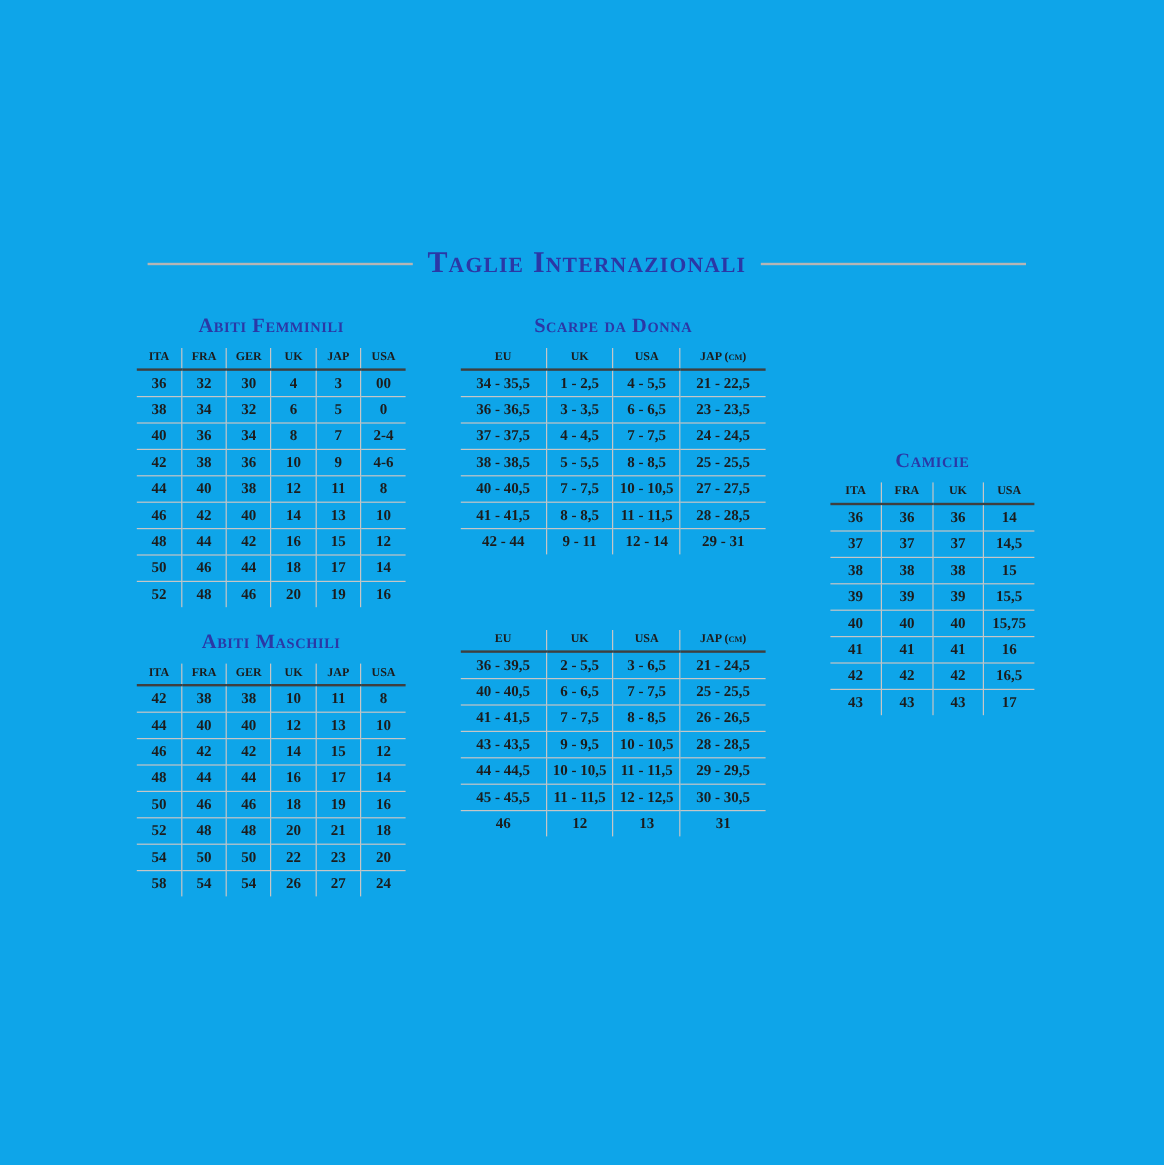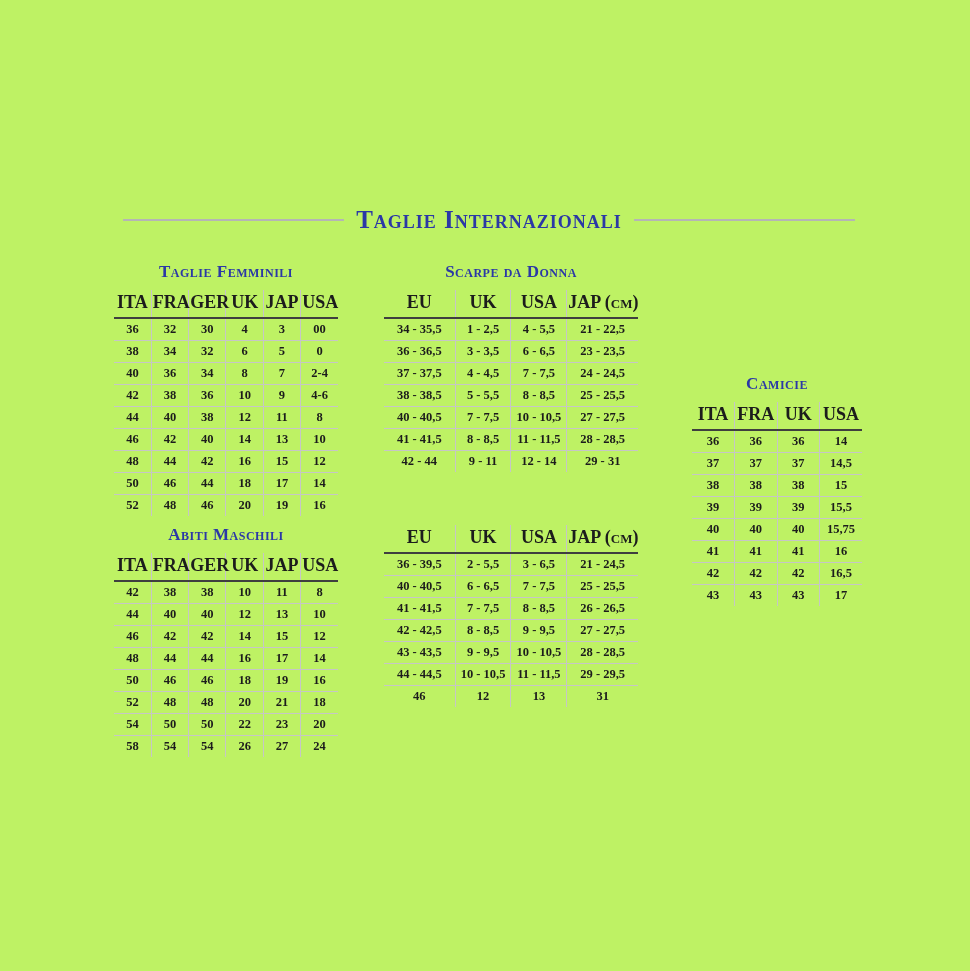--- a/index.html
+++ b/index.html
@@ -1,20 +1,20 @@
 <!DOCTYPE html>
 <html><head>
 <meta charset="utf-8">
 <style>
   html, body { margin: 0; padding: 0; background: #ffffff; }
   .page {
     position: relative;
     width: 970px;
     height: 971px;
-    background: #bef264;
+    background: #0ea5e9;
     font-family: "Liberation Serif", serif;
     overflow: hidden;
   }
 
   
   .title-band {
     position: absolute;
     left: 123px;
     top: 206px;
     width: 732px;
@@ -56,21 +56,21 @@
 
   
   table.size-table {
     width: 100%;
     border-collapse: collapse;
     table-layout: fixed;
   }
   table.size-table th {
     font-variant: small-caps;
     font-weight: bold;
-    font-size: 18px;
+    font-size: 10px;
     color: #1c1c1c;
     text-align: center;
     padding: 2px 1px 4px 1px;
     border-bottom: 2px solid #3f3f3f;
     border-right: 1px solid #c6c6c6;
     white-space: nowrap;
   }
   table.size-table th:last-child { border-right: none; }
   table.size-table td {
     font-weight: bold;
@@ -96,21 +96,21 @@
 
 <div class="page">
 
   <div class="title-band">
     <div class="title-rule"></div>
     <div class="page-title">Taglie Internazionali</div>
     <div class="title-rule"></div>
   </div>
 
   <div class="section" id="sec-abiti-femminili">
-    <div class="section-title">Taglie Femminili</div>
+    <div class="section-title">Abiti Femminili</div>
     <table class="size-table">
         <thead>
           <tr>
             <th>ITA</th>
             <th>FRA</th>
             <th>GER</th>
             <th>UK</th>
             <th>JAP</th>
             <th>USA</th>
           </tr>
@@ -431,38 +431,38 @@
             <td>7 - 7,5</td>
             <td>25 - 25,5</td>
           </tr>
           <tr>
             <td>41 - 41,5</td>
             <td>7 - 7,5</td>
             <td>8 - 8,5</td>
             <td>26 - 26,5</td>
           </tr>
           <tr>
-            <td>42 - 42,5</td>
-            <td>8 - 8,5</td>
-            <td>9 - 9,5</td>
-            <td>27 - 27,5</td>
-          </tr>
-          <tr>
             <td>43 - 43,5</td>
             <td>9 - 9,5</td>
             <td>10 - 10,5</td>
             <td>28 - 28,5</td>
           </tr>
           <tr>
             <td>44 - 44,5</td>
             <td>10 - 10,5</td>
             <td>11 - 11,5</td>
             <td>29 - 29,5</td>
           </tr>
           <tr>
+            <td>45 - 45,5</td>
+            <td>11 - 11,5</td>
+            <td>12 - 12,5</td>
+            <td>30 - 30,5</td>
+          </tr>
+          <tr>
             <td>46</td>
             <td>12</td>
             <td>13</td>
             <td>31</td>
           </tr>
         </tbody>
       </table>
   </div>
 
 </div>

